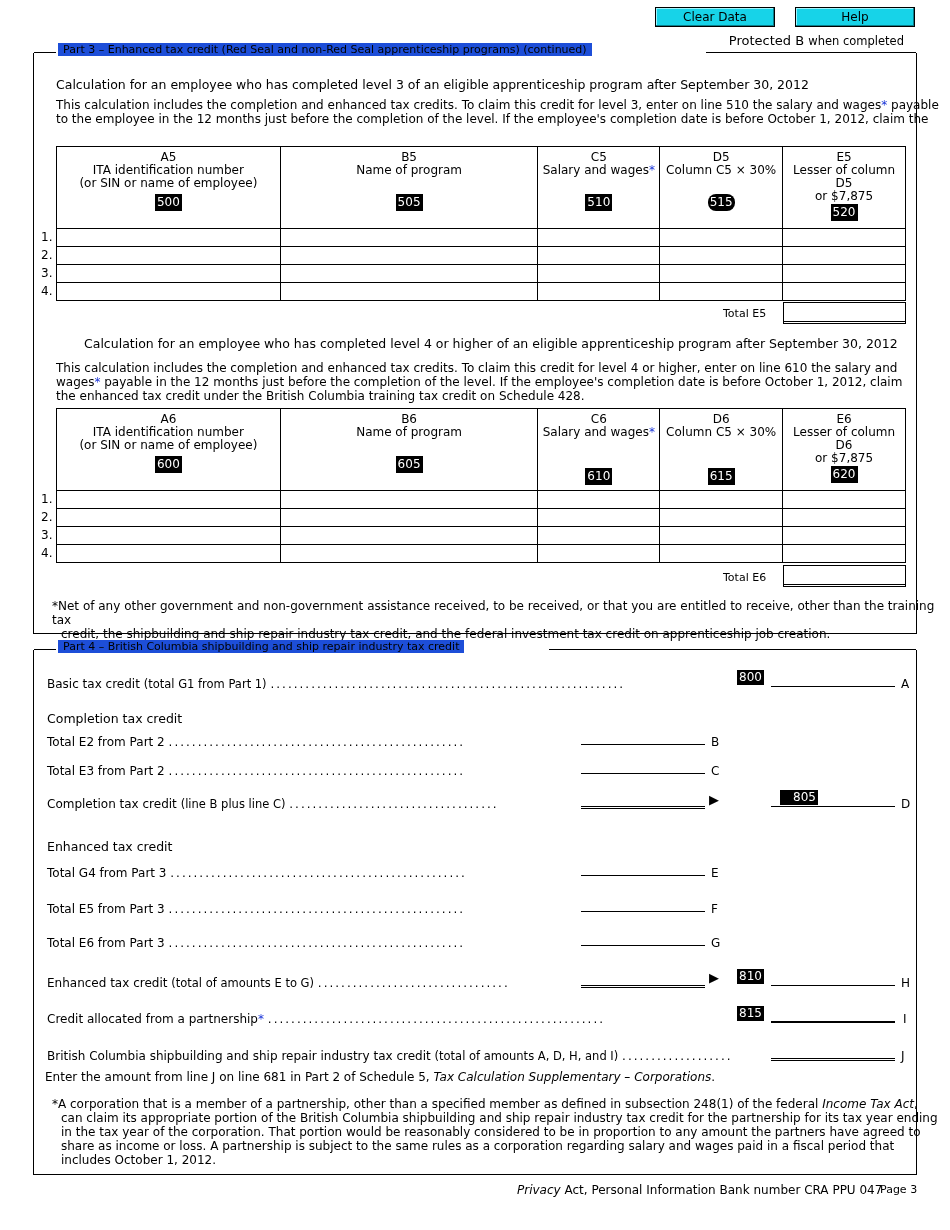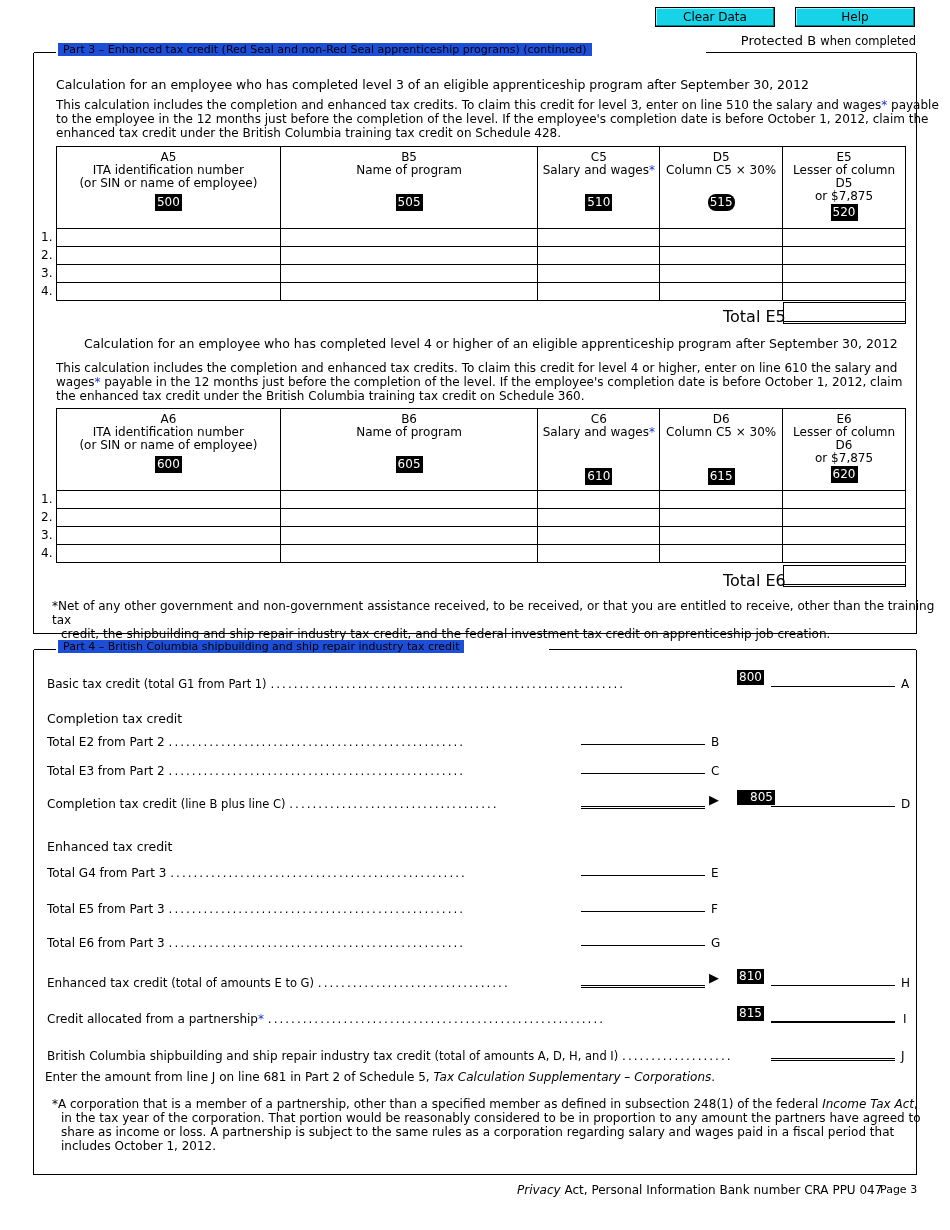--- a/index.html
+++ b/index.html
@@ -1,31 +1,31 @@
 <!DOCTYPE html>
 <html><head>
 <meta charset="utf-8">
 <style>
   * { box-sizing: border-box; margin: 0; padding: 0; }
   body { width: 950px; height: 1230px; background: #ffffff; font-family: "DejaVu Sans", sans-serif; color: #000; position: relative; overflow: hidden; font-size: 12px; }
   .btn { position: absolute; top: 7px; height: 20px; width: 120px; background: #17d3e8; border: 1px solid #000; box-shadow: inset -1px -1px 0 #0a7f8c, inset 1px 1px 0 #9ff3fc; font-size: 12px; text-align: center; line-height: 18px; cursor: pointer; }
-  .protected { position: absolute; right: 34px; top: 33px; font-size: 13px; }
+  .protected { position: absolute; right: 46px; top: 33px; font-size: 13px; }
   .protected small { font-size: 11.5px; }
   .section { position: absolute; border: 1px solid #000; }
   .legend { position: absolute; background: #1d4ed8; padding: 0 5px; font-size: 11px; top: -10px; left: 24px; white-space: nowrap; }
   .legend-line { position: absolute; top: -1px; height: 1px; background: #000; }
   .p { position: absolute; font-size: 12px; line-height: 14px; }
   .star { color: #1a35d8; }
   table.calc { position: absolute; border-collapse: collapse; font-size: 12px; }
   table.calc th { border: 1px solid #000; font-weight: normal; vertical-align: top; text-align: center; padding-top: 4px; line-height: 13px; height: 82px; }
   table.calc td { border: 1px solid #000; height: 18px; }
   table.calc td.thin { border-left: 1px solid #777; }
   .code { display: inline-block; background: #000; color: #fff; font-size: 12px; padding: 1px 2px; line-height: 15px; margin-top: 8px; }
   .rownum { position: absolute; font-size: 12px; left: 41px; }
-  .total-label { position: absolute; font-size: 16px; }
+  .total-label { position: absolute; font-size: 11px; }
   .total-box { position: absolute; border: 1px solid #000; border-bottom: 3px double #000; height: 22px; }
   .line-label { position: absolute; font-size: 12px; white-space: nowrap; left: 47px; }
   .line-label small { font-size: 11.5px; }
   .dots { letter-spacing: 2px; }
   .uline { position: absolute; border-bottom: 1px solid #000; height: 1px; width: 124px; }
   .dline { position: absolute; border-bottom: 3px double #000; height: 3px; width: 124px; }
   .letter { position: absolute; font-size: 12px; }
   .box-code { position: absolute; background: #000; color: #fff; font-size: 12px; padding: 0 2px; line-height: 15px; }
   .arrow { position: absolute; font-size: 13px; }
   .subhead { position: absolute; font-size: 12.5px; left: 47px; }
@@ -42,21 +42,20 @@
 <div class="section" style="left:33px; top:53px; width:884px; height:581px; border-top:none;">
   <div class="legend-line" style="left:0; width:22px;"></div>
   <div class="legend" style="left:24px;">Part 3 – Enhanced tax credit (Red Seal and non-Red Seal apprenticeship programs) (continued)</div>
   <div class="legend-line" style="left:672px; right:0;"></div>
 </div>
 
 <div class="p" style="left:56px; top:78px; font-size:12.5px;">Calculation for an employee who has completed level 3 of an eligible apprenticeship program after September 30, 2012</div>
 <div class="p" style="left:56px; top:98px;">
   <div><span>This calculation includes the completion and enhanced tax credits. To claim this credit for level 3, enter on line 510 the salary and wages</span><span class="star">*</span> <span>payable</span></div>
   <div>to the employee in the 12 months just before the completion of the level. If the employee's completion date is before October 1, 2012, claim the</div>
-  <div>enhanced tax credit under the British Columbia training tax credit on Schedule 428.</div>
 </div>
 
 <table class="calc" style="left:56px; top:146px; width:850px;">
   <colgroup>
       <col style="width:224px">
       <col style="width:258px">
       <col style="width:122px">
       <col style="width:123px">
       <col style="width:123px">
     </colgroup>
@@ -103,21 +102,21 @@
 <div class="rownum" style="top:266px;">3.</div>
 <div class="rownum" style="top:284px;">4.</div>
 
 <div class="total-label" style="left:723px; top:307px;">Total E5</div>
 <div class="total-box" style="left:783px; top:302px; width:123px;"></div>
 
 <div class="p" style="left:56px; top:337px; font-size:12.5px;margin-left:28px;">Calculation for an employee who has completed level 4 or higher of an eligible apprenticeship program after September 30, 2012</div>
 <div class="p" style="left:56px; top:361px;">
   <div>This calculation includes the completion and enhanced tax credits. To claim this credit for level 4 or higher, enter on line 610 the salary and</div>
   <div><span>wages</span><span class="star">*</span> <span>payable in the 12 months just before the completion of the level. If the employee's completion date is before October 1, 2012, claim</span></div>
-  <div>the enhanced tax credit under the British Columbia training tax credit on Schedule 360.</div>
+  <div>the enhanced tax credit under the British Columbia training tax credit on Schedule 428.</div>
 </div>
 
 <table class="calc" style="left:56px; top:408px; width:850px;">
   <colgroup>
       <col style="width:224px">
       <col style="width:258px">
       <col style="width:122px">
       <col style="width:123px">
       <col style="width:123px">
     </colgroup>
@@ -189,21 +188,21 @@
 <div class="uline" style="left:581px; top:744px;"></div>
 <div class="letter" style="left:711px; top:735px;">B</div>
 
 <div class="line-label" style="top:764px;"><span>Total E3 from Part 2</span> <span class="dots">...................................................</span></div>
 <div class="uline" style="left:581px; top:773px;"></div>
 <div class="letter" style="left:711px; top:764px;">C</div>
 
 <div class="line-label" style="top:797px;"><span>Completion tax credit</span> <small>(line B plus line C)</small> <span class="dots">....................................</span></div>
 <div class="dline" style="left:581px; top:806px;"></div>
 <div class="arrow" style="left:709px; top:792px;">▶</div>
-<div class="box-code" style="left:737px; top:790px;padding-left:13px;">805</div>
+<div class="box-code" style="left:780px; top:790px;padding-left:13px;">805</div>
 <div class="uline" style="left:771px; top:806px;"></div>
 <div class="letter" style="left:901px; top:797px;">D</div>
 
 <div class="subhead" style="top:839px;">Enhanced tax credit</div>
 
 <div class="line-label" style="top:866px;"><span>Total G4 from Part 3</span> <span class="dots">...................................................</span></div>
 <div class="uline" style="left:581px; top:875px;"></div>
 <div class="letter" style="left:711px; top:866px;">E</div>
 
 <div class="line-label" style="top:902px;"><span>Total E5 from Part 3</span> <span class="dots">...................................................</span></div>
@@ -227,19 +226,20 @@
 <div class="letter" style="left:903px; top:1012px;">I</div>
 
 <div class="line-label" style="top:1049px;"><span>British Columbia shipbuilding and ship repair industry tax credit</span> <small>(total of amounts A, D, H, and I)</small> <span class="dots">...................</span></div>
 <div class="dline" style="left:771px; top:1058px;"></div>
 <div class="letter" style="left:901px; top:1049px;">J</div>
 
 <div class="foot" style="left:45px; top:1070px;"><span>Enter the amount from line J on line 681 in Part 2 of Schedule 5,</span> <i>Tax Calculation Supplementary – Corporations</i><span>.</span></div>
 
 <div class="p" style="left:52px; top:1097px;">
   <div><span>*</span><span>A corporation that is a member of a partnership, other than a specified member as defined in subsection 248(1) of the federal</span> <i>Income Tax Act</i><span>,</span></div>
+  <div style="padding-left:9px;">can claim its appropriate portion of the British Columbia shipbuilding and ship repair industry tax credit for the partnership for its tax year ending</div>
   <div style="padding-left:9px;">in the tax year of the corporation. That portion would be reasonably considered to be in proportion to any amount the partners have agreed to</div>
   <div style="padding-left:9px;">share as income or loss. A partnership is subject to the same rules as a corporation regarding salary and wages paid in a fiscal period that</div>
   <div style="padding-left:9px;">includes October 1, 2012.</div>
 </div>
 
 <div class="foot" style="left:517px; top:1183px;"><i>Privacy</i> <span>Act, Personal Information Bank number CRA PPU 047</span></div>
 <div class="foot" style="left:880px; top:1183px; font-size:11px;">Page 3</div>
 
 </body></html>

